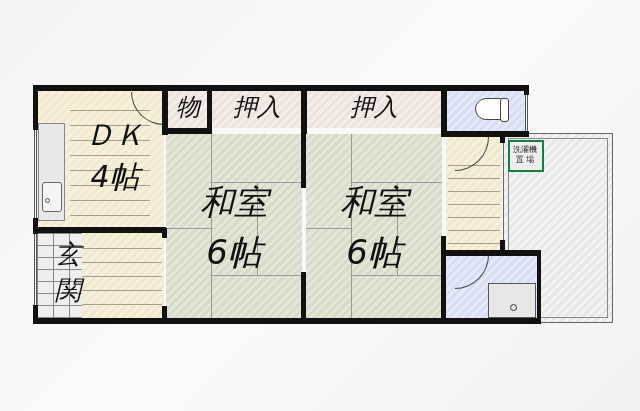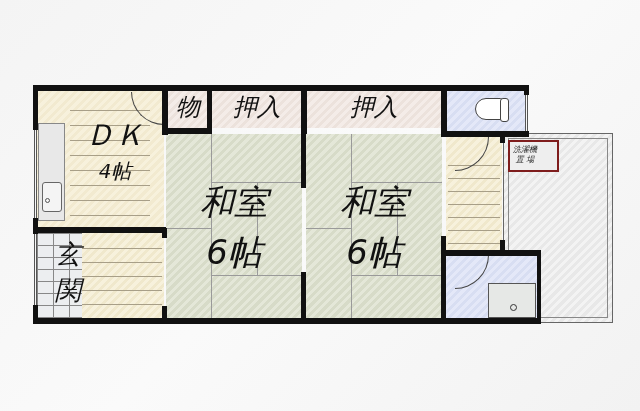--- a/index.html
+++ b/index.html
@@ -19,21 +19,21 @@
   .tline{position:absolute;background:#9a9a9a;}
   .hline{position:absolute;height:1px;background:#a89f88;}
   .grid{background-image:linear-gradient(#888 1px,transparent 1px),linear-gradient(90deg,#888 1px,transparent 1px);background-size:16px 12px;background-color:#eceef0;}
 </style>
 </head>
 <body>
 
 <div class="room balcony" style="left:503px;top:133px;width:110px;height:190px;"></div>
 <div class="abs" style="left:508px;top:138px;width:100px;height:180px;border:1px solid #888;"></div>
 
-<div class="abs" style="left:508px;top:140px;width:51px;height:32px;border:2px solid #7f1d1d;background:#eee;font-style:italic;">
+<div class="abs" style="left:508px;top:140px;width:36px;height:32px;border:2px solid #15803d;background:#eee;">
   <div style="position:absolute;left:1px;top:3px;width:28px;font-size:8px;line-height:10px;text-align:center;color:#222;">
     <div>洗濯機</div>
     <div>置 場</div>
   </div>
 </div>
 
 <div class="room dk" style="left:37px;top:90px;width:127px;height:138px;"></div>
 <div class="hline" style="left:70px;top:110px;width:80px;"></div>
 <div class="hline" style="left:70px;top:125px;width:80px;"></div>
 <div class="hline" style="left:70px;top:140px;width:80px;"></div>
@@ -42,21 +42,21 @@
 <div class="hline" style="left:70px;top:185px;width:80px;"></div>
 <div class="hline" style="left:70px;top:200px;width:80px;"></div>
 <div class="hline" style="left:70px;top:215px;width:80px;"></div>
 
 <div class="abs" style="left:38px;top:123px;width:27px;height:98px;background:#e8e8e8;border:1px solid #888;"></div>
 <div class="abs" style="left:42px;top:182px;width:20px;height:30px;border:1px solid #666;border-radius:3px;background:#f4f4f4;"></div>
 <div class="abs" style="left:45px;top:198px;width:5px;height:5px;border:1px solid #555;border-radius:50%;"></div>
 
 <div class="abs" style="left:131px;top:92px;width:33px;height:33px;border-left:1px solid #444;border-bottom:1px solid #444;border-bottom-left-radius:33px;"></div>
 <div class="label" style="left:65px;top:118px;width:100px;font-size:30px;">ＤＫ</div>
-<div class="label" style="left:70px;top:160px;width:90px;font-size:20px;">4帖</div>
+<div class="label" style="left:70px;top:160px;width:90px;font-size:30px;">4帖</div>
 
 <div class="room grid" style="left:37px;top:233px;width:45px;height:85px;"></div>
 <div class="room hall" style="left:82px;top:233px;width:82px;height:85px;"></div>
 <div class="hline" style="left:82px;top:248px;width:80px;"></div>
 <div class="hline" style="left:82px;top:262px;width:80px;"></div>
 <div class="hline" style="left:82px;top:276px;width:80px;"></div>
 <div class="hline" style="left:82px;top:290px;width:80px;"></div>
 <div class="hline" style="left:82px;top:304px;width:80px;"></div>
 <div class="label" style="left:48px;top:240px;width:40px;font-size:26px;">玄</div>
 <div class="label" style="left:48px;top:276px;width:40px;font-size:26px;">関</div>

